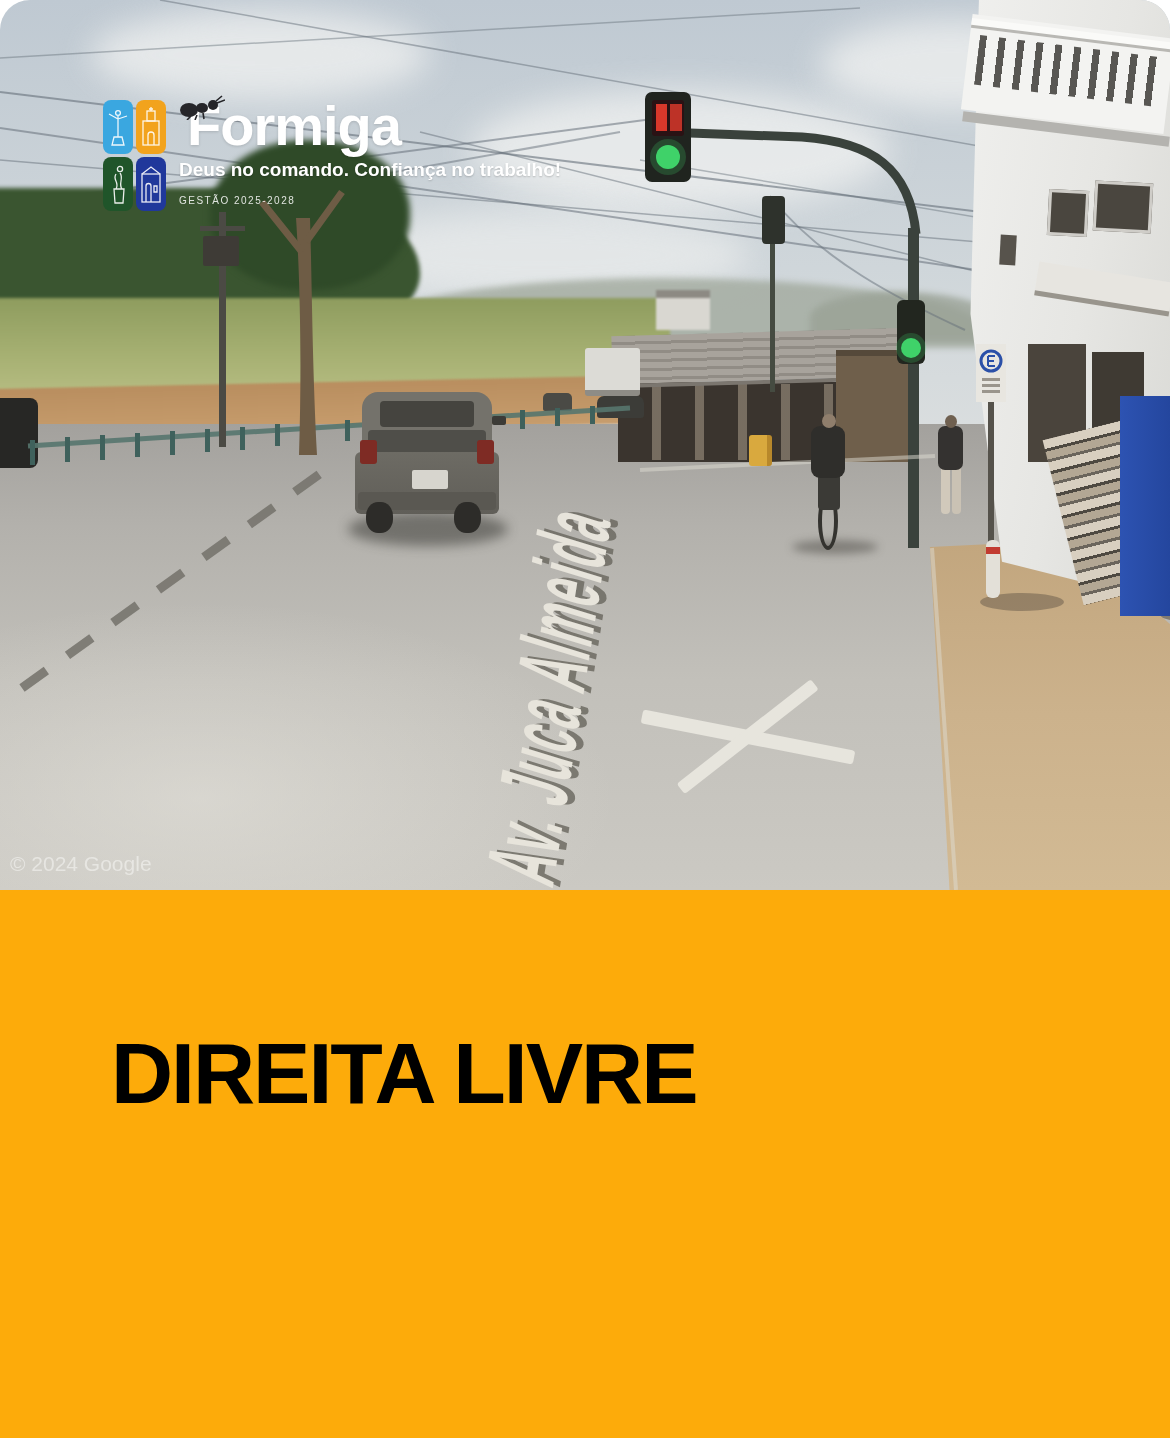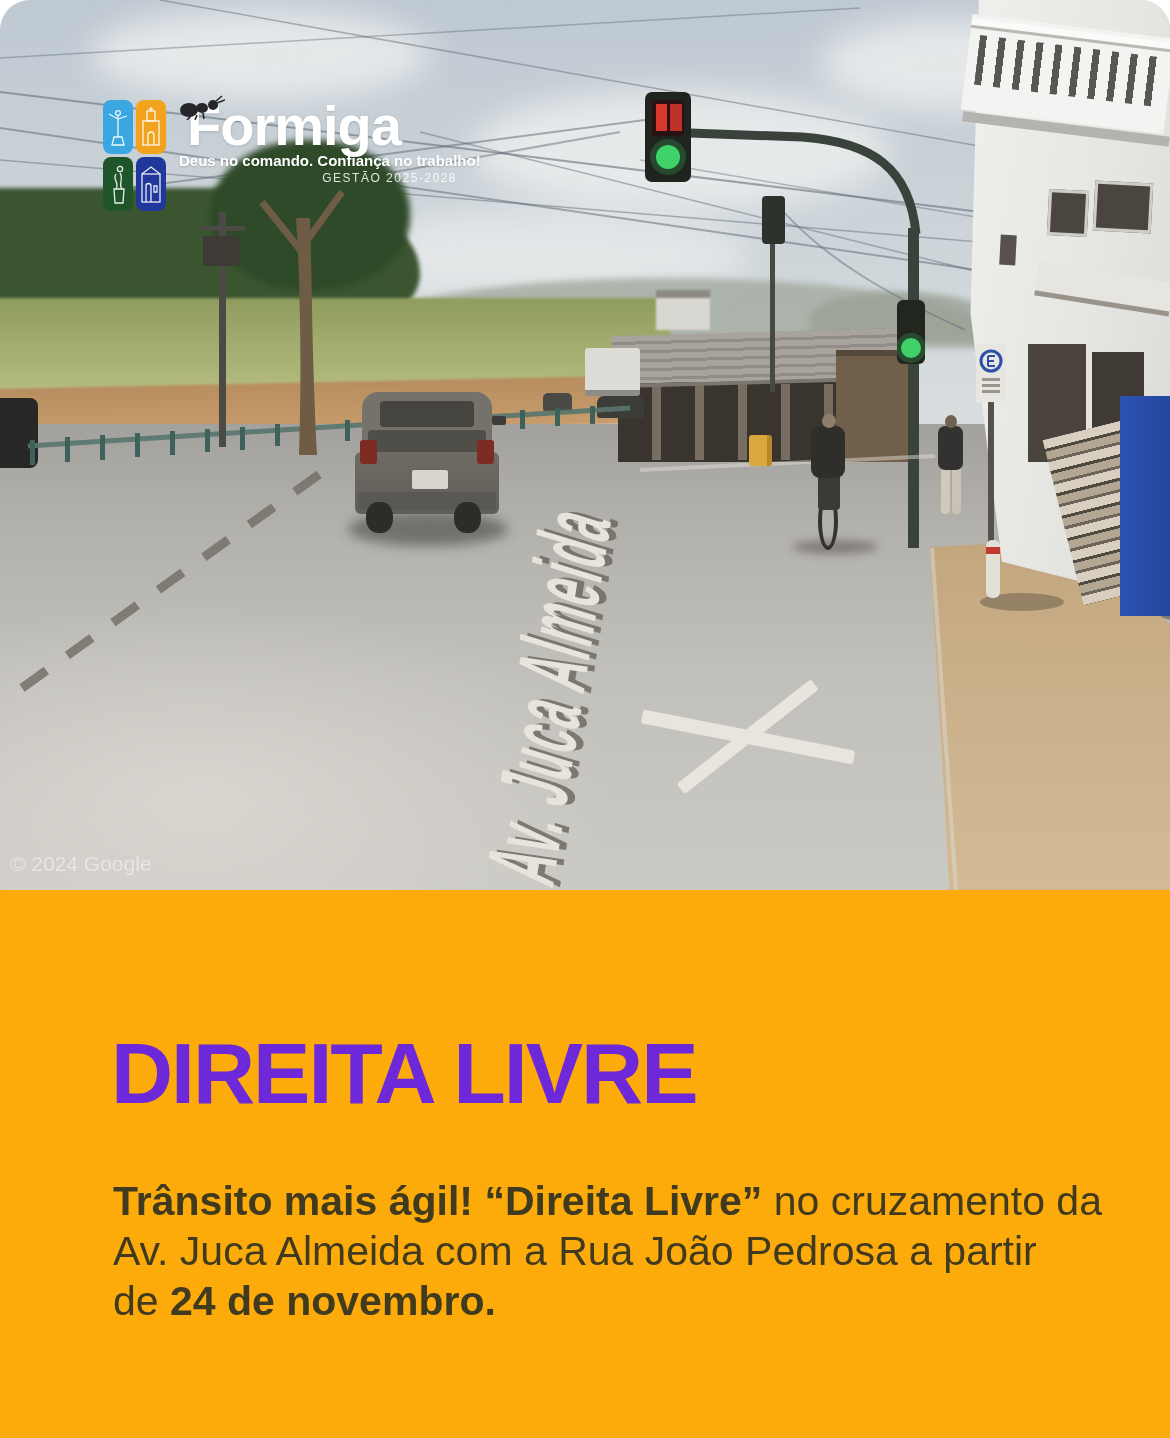--- a/index.html
+++ b/index.html
@@ -127,28 +127,28 @@
   .tile-christ{background:#3AA7E0;}
   .tile-church{background:#F2A31D;}
   .tile-monument{background:#20552A;}
   .tile-facade{background:#20389B;}
   .logo-textcol{position:relative;margin-left:13px;width:300px;}
   .ant{position:absolute;left:0px;top:-6px;width:46px;height:26px;}
   .logo-prefix{margin-left:50px;padding-top:16px;font-size:12px;font-weight:bold;letter-spacing:6.5px;
          text-shadow:0 1px 2px rgba(0,0,0,.15);}
   .logo-city{margin-left:8px;font-size:56px;font-weight:800;letter-spacing:-1px;line-height:.92;
          text-shadow:0 1px 3px rgba(0,0,0,.15);}
-  .logo-tagline{font-size:15px;font-weight:bold;white-space:nowrap;
+  .logo-tagline{margin-top:7px;font-size:19px;font-weight:bold;white-space:nowrap;
          text-shadow:0 1px 2px rgba(0,0,0,.2);}
-  .logo-term{margin-top:2px;font-size:12px;letter-spacing:1.5px;opacity:.85;text-align:right;width:278px;}
+  .logo-term{margin-top:14px;font-size:10px;letter-spacing:1.5px;opacity:.85;width:278px;}
 
   
   .banner{position:absolute;left:0;top:890px;width:1170px;height:548px;background:#FDAB0A;}
   .headline{position:absolute;left:111px;top:140px;margin:0;font-size:86px;font-weight:800;
-         letter-spacing:-2px;color:#6d28d9;line-height:1;}
+         letter-spacing:-2px;color:#000000;line-height:1;}
   .body-text{position:absolute;left:113px;top:286px;margin:0;font-size:41px;line-height:50px;
          color:#403a1e;font-weight:normal;}
   .body-text .b{font-weight:bold;}
 </style>
 </head>
 <body>
 
 <div class="canvas">
 
   <div class="photo">
@@ -370,16 +370,15 @@
         </svg>
         <div class="logo-city">Formiga</div>
         <div class="logo-tagline">Deus no comando. Confiança no trabalho!</div>
         <div class="logo-term">GESTÃO 2025-2028</div>
       </div>
     </div>
   </div>
 
   <div class="banner">
     <h1 class="headline">DIREITA LIVRE</h1>
-    <p class="body-text"><span class="b">Trânsito mais ágil! “Direita Livre”</span><span> no cruzamento da</span><br><span>Av. Juca Almeida com a Rua João Pedrosa a partir</span><br><span>de </span><span class="b">24 de novembro.</span></p>
   </div>
 
 </div>
 
 </body></html>

